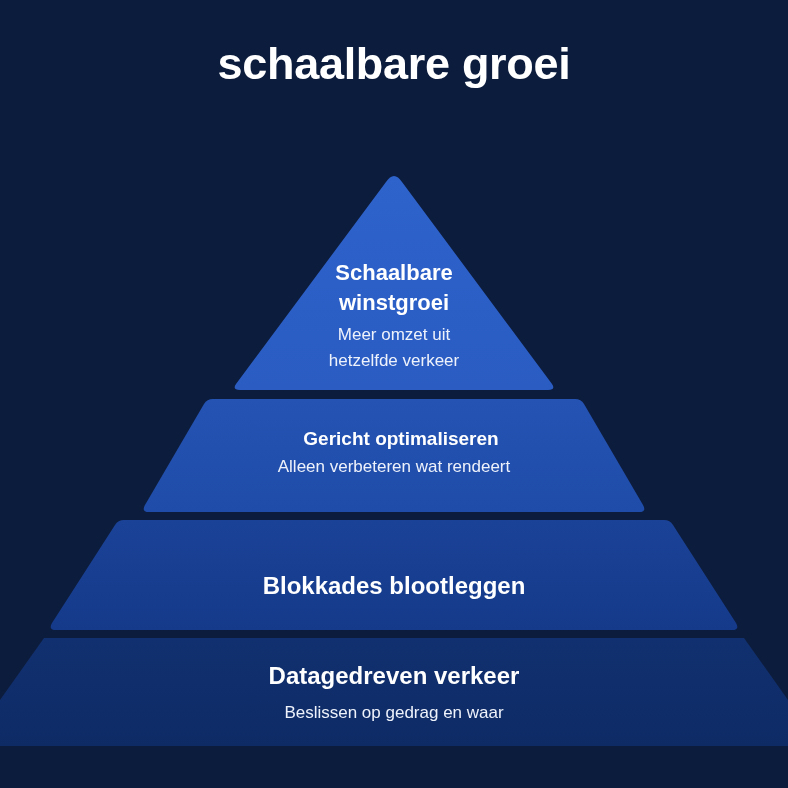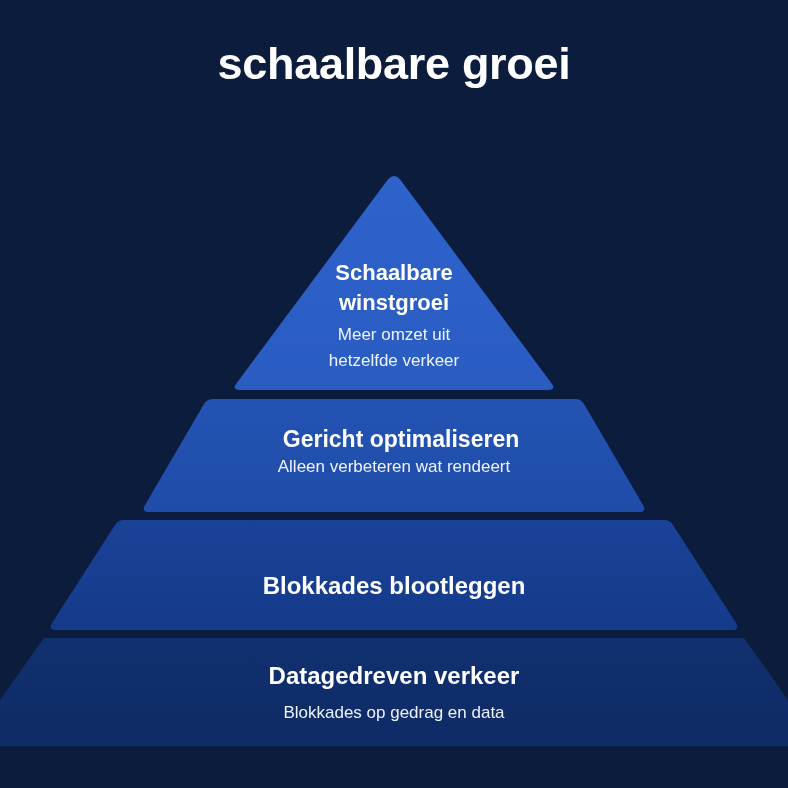--- a/index.html
+++ b/index.html
@@ -60,24 +60,24 @@
 </svg>
 
 <div class="layer-text" style="top:258px;">
   <span class="layer-title" style="font-size:22px;line-height:30px;">Schaalbare</span>
   <span class="layer-title" style="font-size:22px;line-height:30px;">winstgroei</span>
   <span class="layer-sub" style="font-size:17px;line-height:26px;margin-top:4px;">Meer omzet uit</span>
   <span class="layer-sub" style="font-size:17px;line-height:26px;">hetzelfde verkeer</span>
 </div>
 
 <div class="layer-text" style="top:424px;">
-  <span class="layer-title" style="font-size:23px;line-height:30px;padding-left:14px;">Gericht optimaliseren</span>
+  <span class="layer-title" style="font-size:19px;line-height:30px;padding-left:14px;">Gericht optimaliseren</span>
   <span class="layer-sub" style="font-size:17px;line-height:26px;">Alleen verbeteren wat rendeert</span>
 </div>
 
 <div class="layer-text" style="top:543px;margin-top:28px;">
   <span class="layer-title" style="font-size:24px;line-height:30px;">Blokkades blootleggen</span>
 </div>
 
 <div class="layer-text" style="top:661px;">
   <span class="layer-title" style="font-size:24px;line-height:30px;">Datagedreven verkeer</span>
-  <span class="layer-sub" style="font-size:17px;line-height:26px;margin-top:9px;">Blokkades op gedrag en data</span>
+  <span class="layer-sub" style="font-size:17px;line-height:26px;margin-top:9px;">Beslissen op gedrag en waar</span>
 </div>
 
 </body></html>

